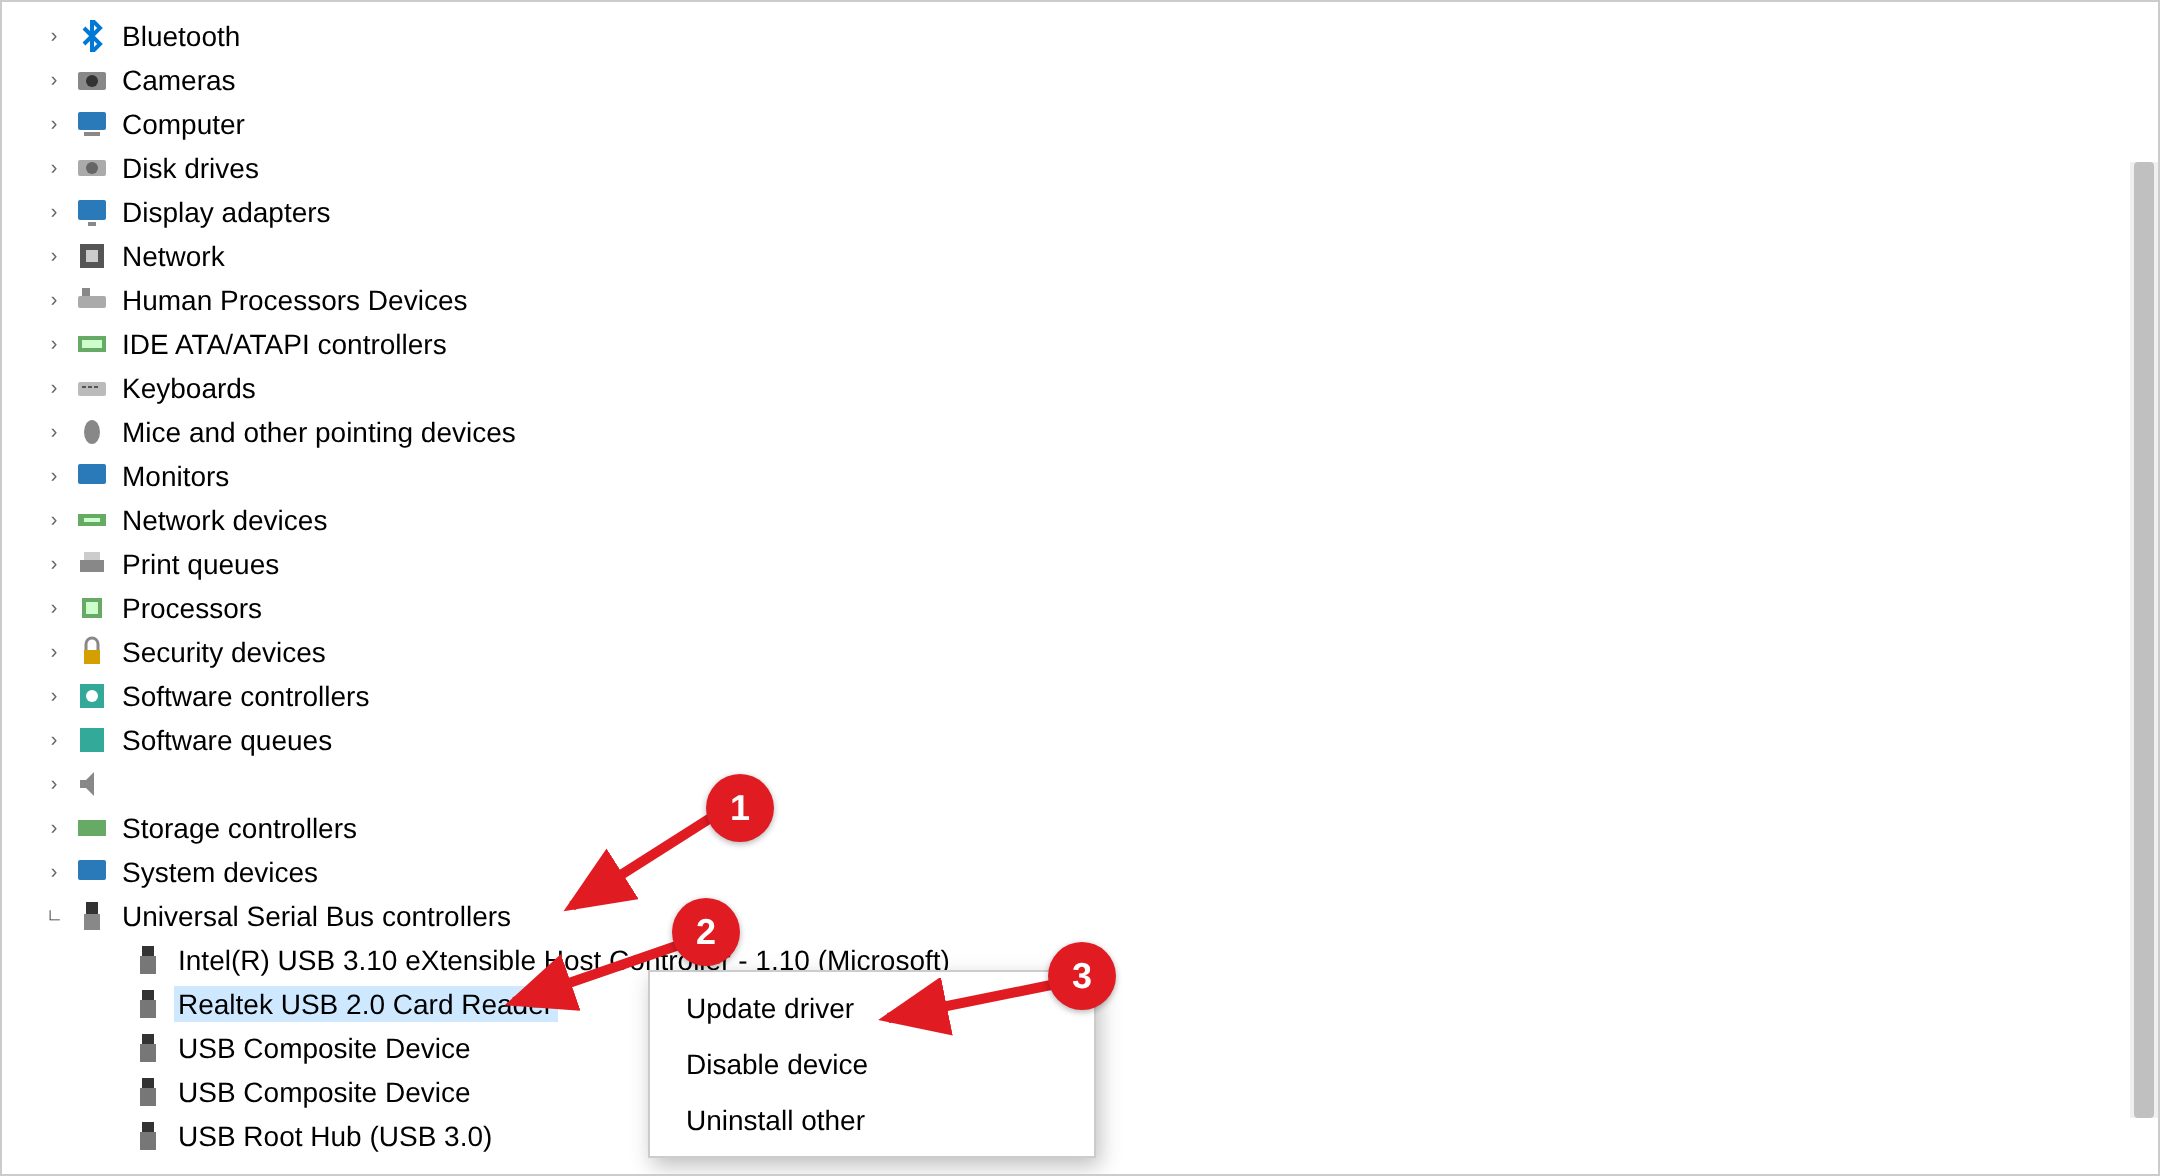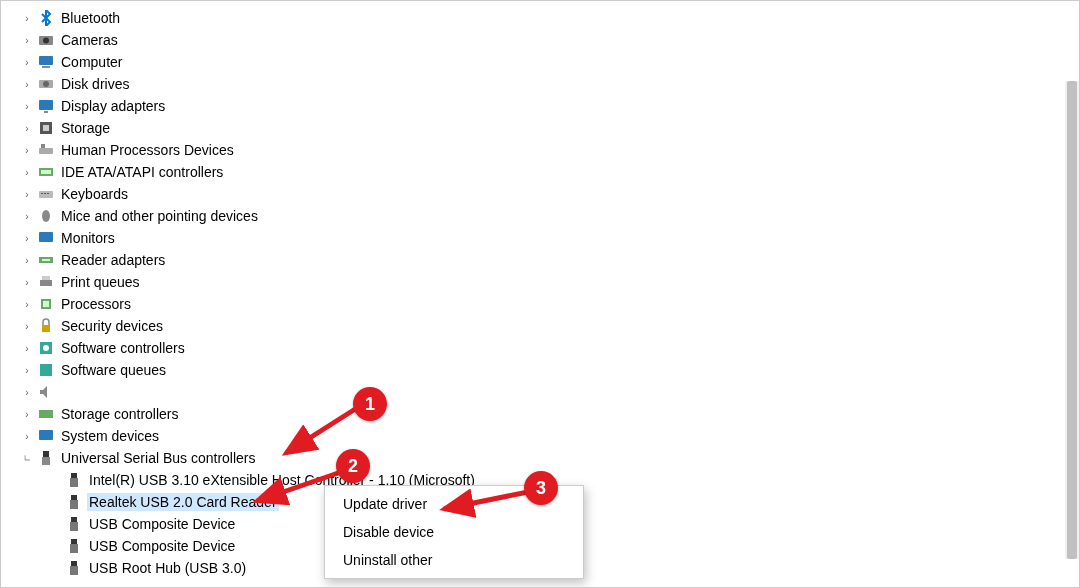--- a/index.html
+++ b/index.html
@@ -54,21 +54,21 @@
     background: #cde8ff;
   }
   .children {
     padding-left: 28px;
   }
   
   .context-menu {
     position: absolute;
     left: 323px;
     top: 484px;
-    width: 260px;
+    width: 224px;
     background: #fff;
     border: 1px solid #ccc;
     box-shadow: 2px 4px 10px rgba(0,0,0,0.25);
     padding: 4px 0;
     z-index: 10;
   }
   .menu-item {
     padding: 6px 18px;
     font-size: 14px;
     cursor: default;
@@ -164,21 +164,21 @@
     <span class="label">Display adapters</span>
   </div>
   <div class="node">
     <span class="expander">›</span>
     <span class="icon">
         <svg width="16" height="16" viewBox="0 0 16 16">
           <rect x="2" y="2" width="12" height="12" fill="#555"></rect>
           <rect x="5" y="5" width="6" height="6" fill="#ccc"></rect>
         </svg>
       </span>
-    <span class="label">Storage</span>
+    <span class="label">Network</span>
   </div>
   <div class="node">
     <span class="expander">›</span>
     <span class="icon">
         <svg width="16" height="16" viewBox="0 0 16 16">
           <rect x="1" y="6" width="14" height="6" rx="1" fill="#aaa"></rect>
           <rect x="3" y="2" width="4" height="4" fill="#888"></rect>
         </svg>
       </span>
     <span class="label">Human Processors Devices</span>
@@ -224,21 +224,21 @@
     <span class="label">Monitors</span>
   </div>
   <div class="node">
     <span class="expander">›</span>
     <span class="icon">
         <svg width="16" height="16" viewBox="0 0 16 16">
           <rect x="1" y="5" width="14" height="6" fill="#6a6"></rect>
           <rect x="4" y="7" width="8" height="2" fill="#cfc"></rect>
         </svg>
       </span>
-    <span class="label">Reader adapters</span>
+    <span class="label">Network devices</span>
   </div>
   <div class="node">
     <span class="expander">›</span>
     <span class="icon">
         <svg width="16" height="16" viewBox="0 0 16 16">
           <rect x="2" y="6" width="12" height="6" fill="#888"></rect>
           <rect x="4" y="2" width="8" height="4" fill="#ccc"></rect>
         </svg>
       </span>
     <span class="label">Print queues</span>

